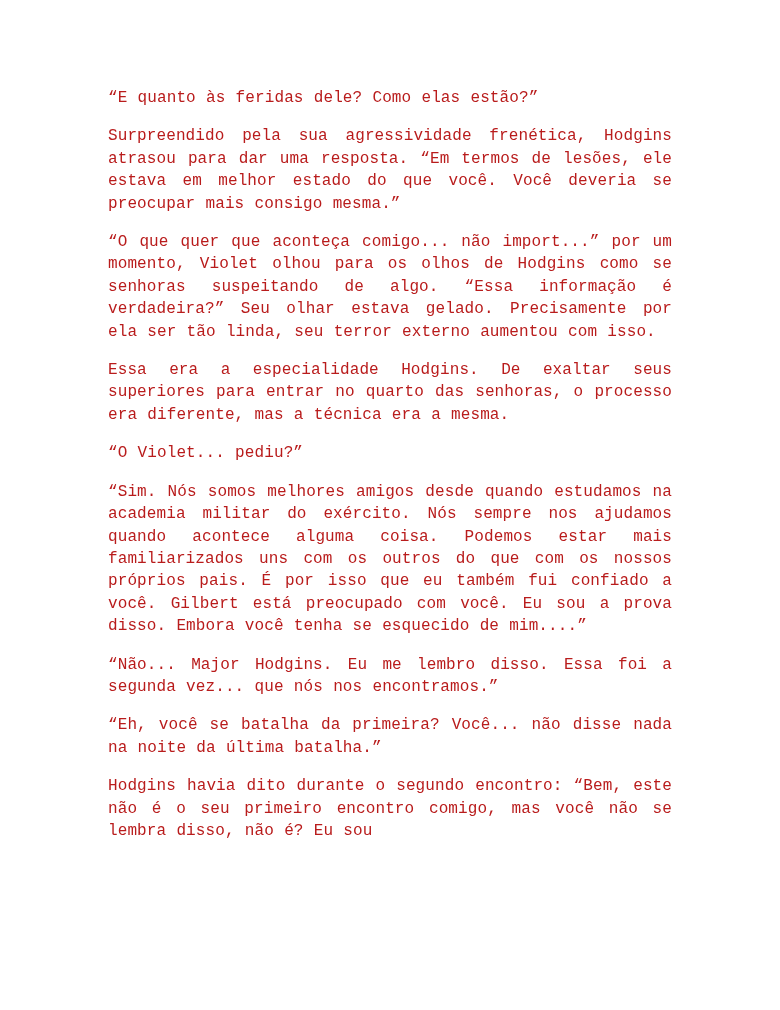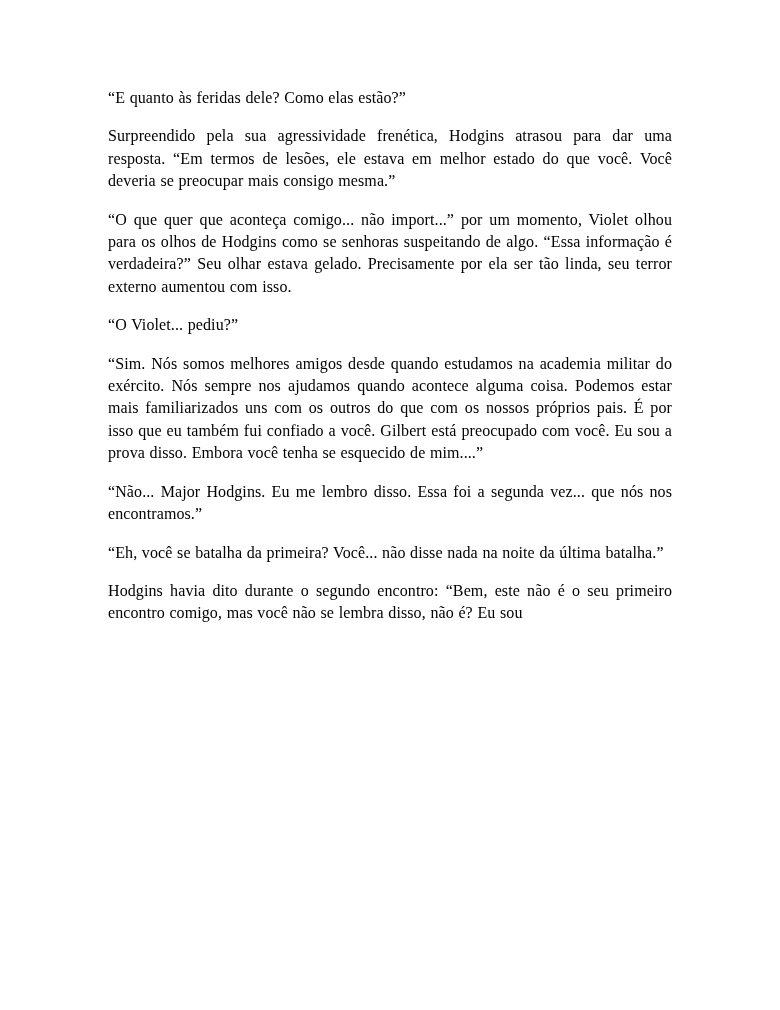--- a/index.html
+++ b/index.html
@@ -14,38 +14,39 @@
   }
   .page {
     box-sizing: border-box;
     width: 780px;
     height: 1010px;
     padding: 87px 108px 40px 108px;
     background: #ffffff;
   }
   .para {
     margin: 0 0 16px 0;
-    font-family: Liberation Serif, serif;
+    font-family: Liberation Mono, monospace;
     font-size: 16px;
     line-height: 22.4px;
-    color: #000000;
+    color: #b91c1c;
     text-align: justify;
     text-justify: inter-word;
     letter-spacing: 0.1px;
     word-spacing: 0.5px;
   }
   .para:last-child {
     margin-bottom: 17px;
   }
 </style>
 </head>
 <body>
 
 <main class="page">
   <p class="para">“E quanto às feridas dele? Como elas estão?”</p>
   <p class="para">Surpreendido pela sua agressividade frenética, Hodgins atrasou para dar uma resposta. “Em termos de lesões, ele estava em melhor estado do que você. Você deveria se preocupar mais consigo mesma.”</p>
   <p class="para">“O que quer que aconteça comigo... não import...” por um momento, Violet olhou para os olhos de Hodgins como se senhoras suspeitando de algo. “Essa informação é verdadeira?” Seu olhar estava gelado. Precisamente por ela ser tão linda, seu terror externo aumentou com isso.</p>
+  <p class="para">Essa era a especialidade Hodgins. De exaltar seus superiores para entrar no quarto das senhoras, o processo era diferente, mas a técnica era a mesma.</p>
   <p class="para">“O Violet... pediu?”</p>
   <p class="para">“Sim. Nós somos melhores amigos desde quando estudamos na academia militar do exército. Nós sempre nos ajudamos quando acontece alguma coisa. Podemos estar mais familiarizados uns com os outros do que com os nossos próprios pais. É por isso que eu também fui confiado a você. Gilbert está preocupado com você. Eu sou a prova disso. Embora você tenha se esquecido de mim....”</p>
   <p class="para">“Não... Major Hodgins. Eu me lembro disso. Essa foi a segunda vez... que nós nos encontramos.”</p>
   <p class="para">“Eh, você se batalha da primeira? Você... não disse nada na noite da última batalha.”</p>
   <p class="para">Hodgins havia dito durante o segundo encontro: “Bem, este não é o seu primeiro encontro comigo, mas você não se lembra disso, não é? Eu sou</p>
 </main>
 
 </body></html>

